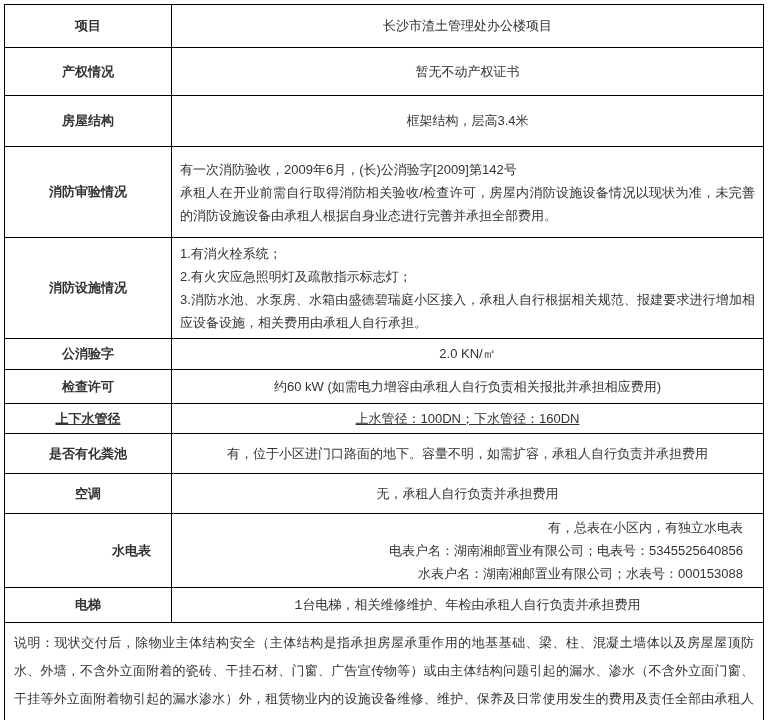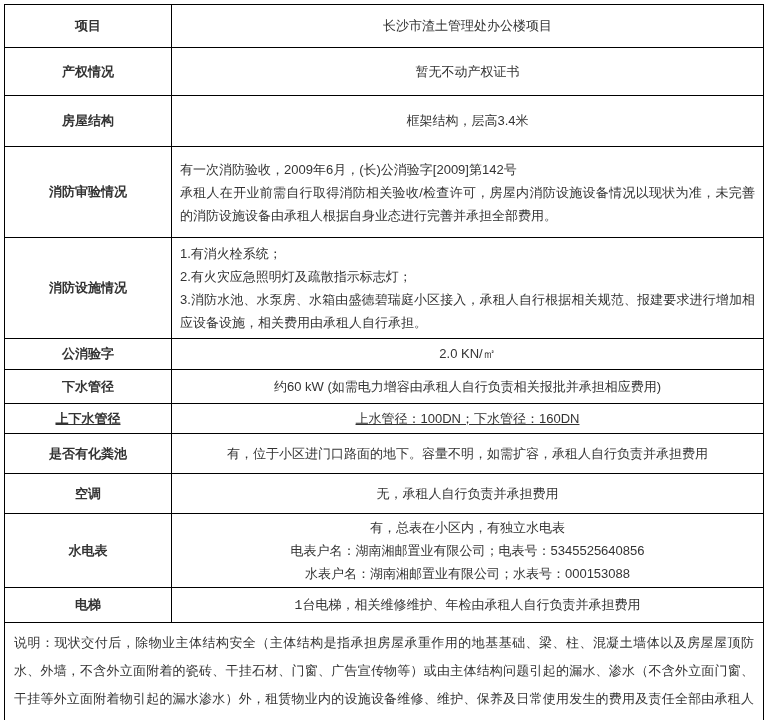--- a/index.html
+++ b/index.html
@@ -53,21 +53,21 @@
   .r1  td { height: 38px; }
   .r2  td { height: 43px; }
   .r3  td { height: 46px; }
   .r4  td { height: 82px; }
   .r5  td { height: 91px; }
   .r6  td { height: 26px; }
   .r7  td { height: 29px; }
   .r8  td { height: 25px; text-decoration: underline; }
   .r9  td { height: 35px; }
   .r10 td { height: 35px; }
-  .r11 td { height: 63px; }
+  .r11 td { height: 63px; text-align: right; }
   .r12 td { height: 30px; font-family: Liberation Mono, monospace; }
   .r13 td { height: 28px; }
   .r14 td { height: 103px; }
 </style>
 </head>
 <body>
 
 <table class="doc-table">
   <tbody>
       <tr class="r1">
@@ -95,21 +95,21 @@
       <div class="cell-line">1.有消火栓系统；</div>
       <div class="cell-line">2.有火灾应急照明灯及疏散指示标志灯；</div>
       <div class="cell-line">3.消防水池、水泵房、水箱由盛德碧瑞庭小区接入，承租人自行根据相关规范、报建要求进行增加相应设备设施，相关费用由承租人自行承担。</div>
     </td>
   </tr>
   <tr class="r6">
     <td class="label-cell">公消验字</td>
     <td class="value-cell">2.0 KN/㎡</td>
   </tr>
   <tr class="r7">
-    <td class="label-cell">下水管径</td>
+    <td class="label-cell">检查许可</td>
     <td class="value-cell">约60 kW (如需电力增容由承租人自行负责相关报批并承担相应费用)</td>
   </tr>
   <tr class="r8">
     <td class="label-cell">上下水管径</td>
     <td class="value-cell">上水管径：100DN；下水管径：160DN</td>
   </tr>
   <tr class="r9">
     <td class="label-cell">是否有化粪池</td>
     <td class="value-cell">有，位于小区进门口路面的地下。容量不明，如需扩容，承租人自行负责并承担费用</td>
   </tr>

